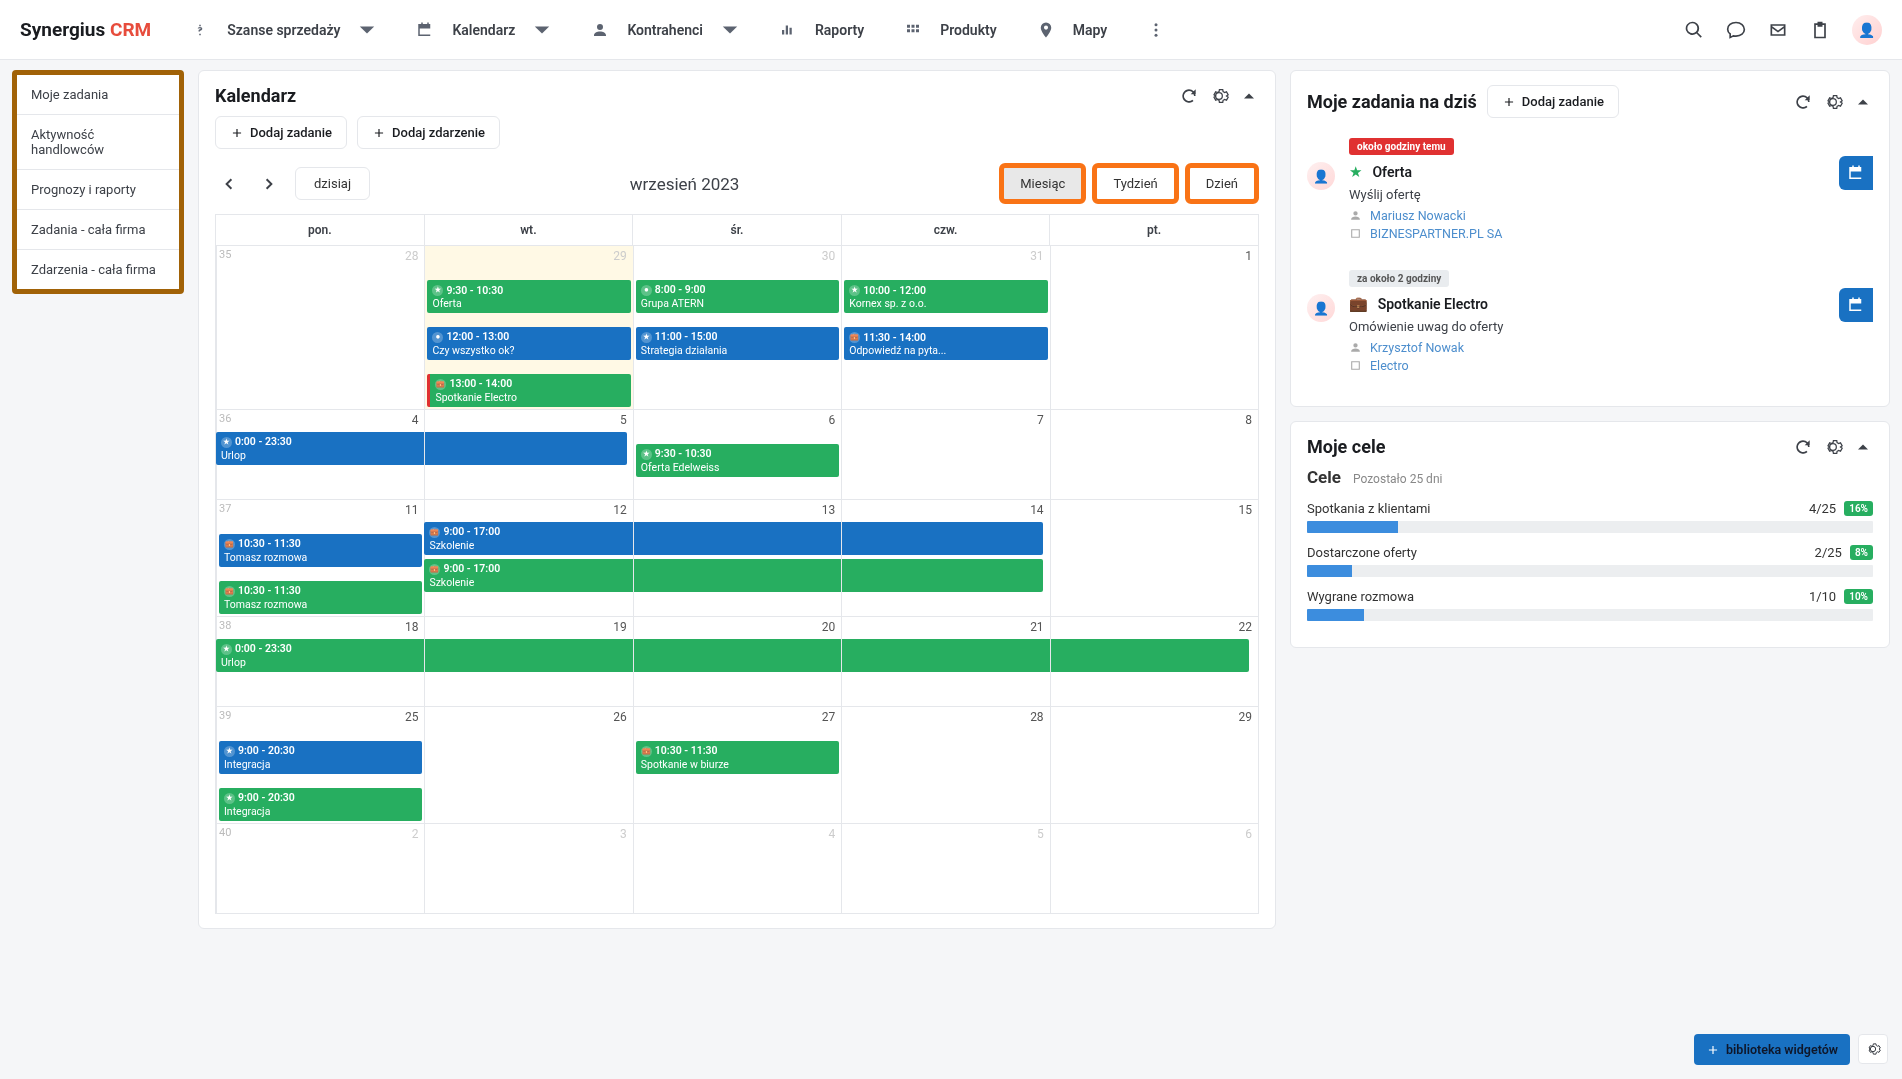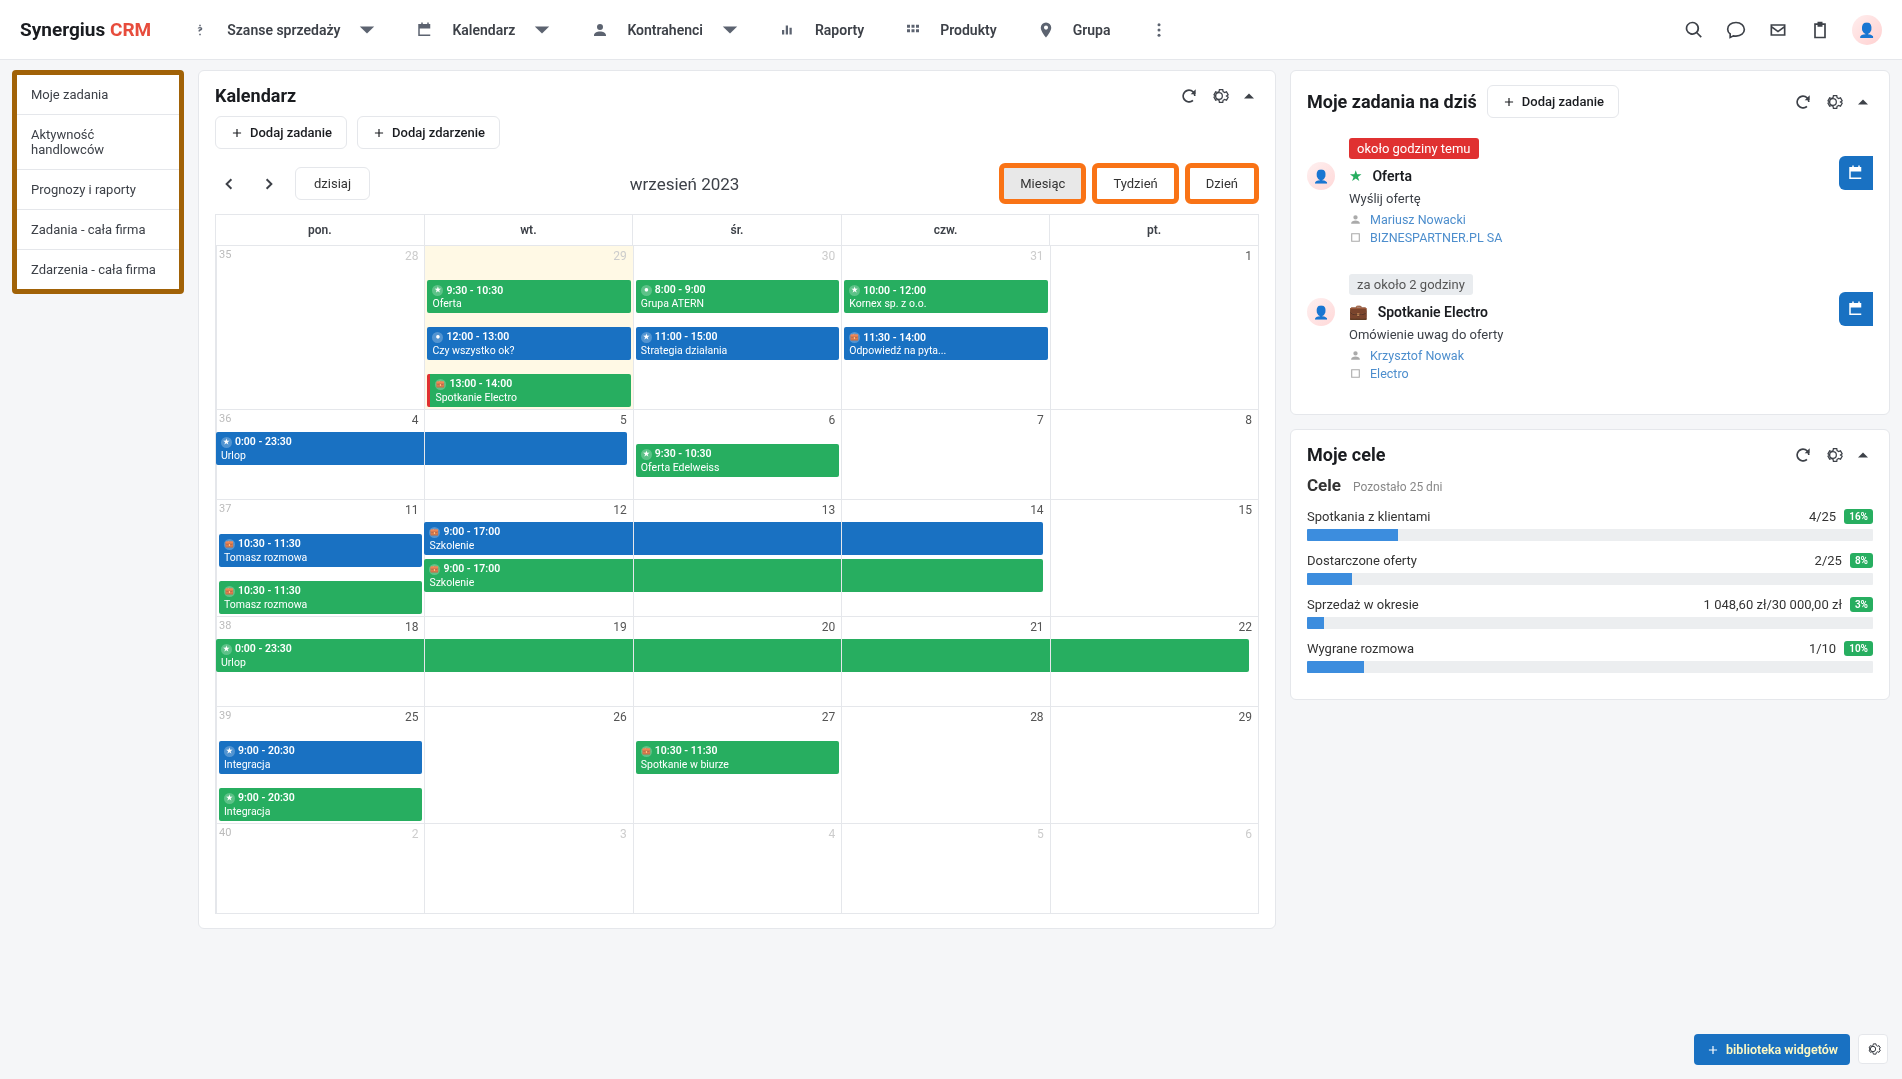--- a/index.html
+++ b/index.html
@@ -56,42 +56,42 @@
 .ev-blue { background: #1971c2; }
 .ev-red-bord { background: #27ae60; border-left: 3px solid #e03131; }
 .ev-icon { width: 11px; height: 11px; border-radius: 50%; display: inline-flex; align-items: center; justify-content: center; background: rgba(255,255,255,0.25); flex-shrink: 0; }
 .ev-icon.star::after { content: "★"; font-size: 7px; color: #fff; }
 .ev-icon.brief::after { content: "💼"; font-size: 7px; filter: brightness(1.8); }
 .ev-icon.phone::after { content: "●"; font-size: 8px; color: #fff; }
 .event-span { margin: 0 -2px 2px -3px; }
 .task-item { display: flex; gap: 14px; padding: 10px 0 16px; position: relative; }
 .task-avatar { width: 28px; height: 28px; border-radius: 50%; background: linear-gradient(135deg,#fef0f0,#ffd8d8); flex-shrink: 0; display: flex; align-items: center; justify-content: center; margin-top: 24px; }
 .task-body { flex: 1; }
-.task-badge { display: inline-block; padding: 3px 8px; border-radius: 3px; font-size: 13px; color: #fff; font-weight: 400; margin-bottom: 8px; }
+.task-badge { display: inline-block; padding: 3px 8px; border-radius: 3px; font-size: 10px; color: #fff; font-weight: 700; margin-bottom: 8px; }
 .badge-red { background: #e03131; }
 .badge-grey { background: #e9ecef; color: #555; }
 .task-title-row { display: flex; align-items: center; gap: 10px; margin-bottom: 6px; }
 .task-title { font-weight: 600; font-size: 14px; color: #1a1c20; }
 .task-sub { font-size: 13px; color: #3d4148; margin-bottom: 6px; }
 .task-link { display: flex; align-items: center; gap: 8px; font-size: 12.5px; color: #4d8ecd; margin-bottom: 3px; }
 .task-link svg { width: 13px; height: 13px; fill: #aaa; }
 .task-cal-btn { position: absolute; right: 0; top: 28px; width: 34px; height: 34px; background: #1971c2; border-radius: 6px 0 0 6px; display: flex; align-items: center; justify-content: center; cursor: pointer; }
 .task-cal-btn svg { width: 18px; height: 18px; fill: #fff; }
 .goals-head { display: flex; align-items: baseline; gap: 12px; margin-bottom: 14px; }
 .goals-title { font-size: 17px; font-weight: 700; }
 .goals-sub { font-size: 12px; color: #888; }
 .goal-row { margin-bottom: 12px; }
 .goal-top { display: flex; align-items: center; margin-bottom: 5px; font-size: 13px; }
 .goal-label { flex: 1; }
 .goal-val { margin-right: 8px; color: #333; }
 .goal-pct { background: #27ae60; color: #fff; font-size: 10px; padding: 2px 5px; border-radius: 3px; font-weight: 600; }
 .goal-bar { height: 12px; background: #eceef0; border-radius: 1px; overflow: hidden; }
 .goal-fill { height: 100%; background: #3c8dde; }
 .bottom-float { position: fixed; bottom: 14px; right: 14px; display: flex; gap: 8px; }
-.btn-prim { background: #1971c2; color: #fef9c3; padding: 8px 12px; border-radius: 4px; display: flex; align-items: center; gap: 6px; font-size: 12.5px; font-weight: 600; cursor: pointer; }
+.btn-prim { background: #1971c2; color: #0f172a; padding: 8px 12px; border-radius: 4px; display: flex; align-items: center; gap: 6px; font-size: 12.5px; font-weight: 600; cursor: pointer; }
 .btn-prim svg { width: 14px; height: 14px; fill: #fff; }
 .gear-float { width: 30px; height: 30px; background: #fff; border: 1px solid #e5e7eb; border-radius: 4px; display: flex; align-items: center; justify-content: center; cursor: pointer; }
 .gear-float svg { width: 16px; height: 16px; fill: #3d4148; }
 .add-row { display: flex; gap: 10px; }
 </style>
 </head>
 <body>
 
 <div class="topbar">
   <div class="logo">
@@ -134,21 +134,21 @@
     <div class="nav-item">
       <svg viewBox="0 0 24 24">
           <path d="M4 5h4v4H4V5zm6 0h4v4h-4V5zm6 0h4v4h-4V5zM4 11h4v4H4v-4zm6 0h4v4h-4v-4zm6 0h4v4h-4v-4z"></path>
         </svg>
       <span>Produkty</span>
     </div>
     <div class="nav-item">
       <svg viewBox="0 0 24 24">
           <path d="M12 2a7 7 0 00-7 7c0 5 7 13 7 13s7-8 7-13a7 7 0 00-7-7zm0 9.5A2.5 2.5 0 1112 6a2.5 2.5 0 010 5.5z"></path>
         </svg>
-      <span>Grupa</span>
+      <span>Mapy</span>
     </div>
     <div class="nav-item">
       <svg viewBox="0 0 24 24">
           <circle cx="12" cy="5" r="2"></circle>
           <circle cx="12" cy="12" r="2"></circle>
           <circle cx="12" cy="19" r="2"></circle>
         </svg>
     </div>
   </div>
   <div class="topbar-actions">
@@ -505,30 +505,20 @@
                 <span class="goal-label">Dostarczone oferty</span>
                 <span class="goal-val">2/25</span>
                 <span class="goal-pct">8%</span>
               </div>
               <div class="goal-bar">
                 <div class="goal-fill" style="width:8%"></div>
               </div>
             </div>
             <div class="goal-row">
               <div class="goal-top">
-                <span class="goal-label">Sprzedaż w okresie</span>
-                <span class="goal-val">1 048,60 zł/30 000,00 zł</span>
-                <span class="goal-pct">3%</span>
-              </div>
-              <div class="goal-bar">
-                <div class="goal-fill" style="width:3%"></div>
-              </div>
-            </div>
-            <div class="goal-row">
-              <div class="goal-top">
                 <span class="goal-label">Wygrane rozmowa</span>
                 <span class="goal-val">1/10</span>
                 <span class="goal-pct">10%</span>
               </div>
               <div class="goal-bar">
                 <div class="goal-fill" style="width:10%"></div>
               </div>
             </div>
           </div>
       </div>

